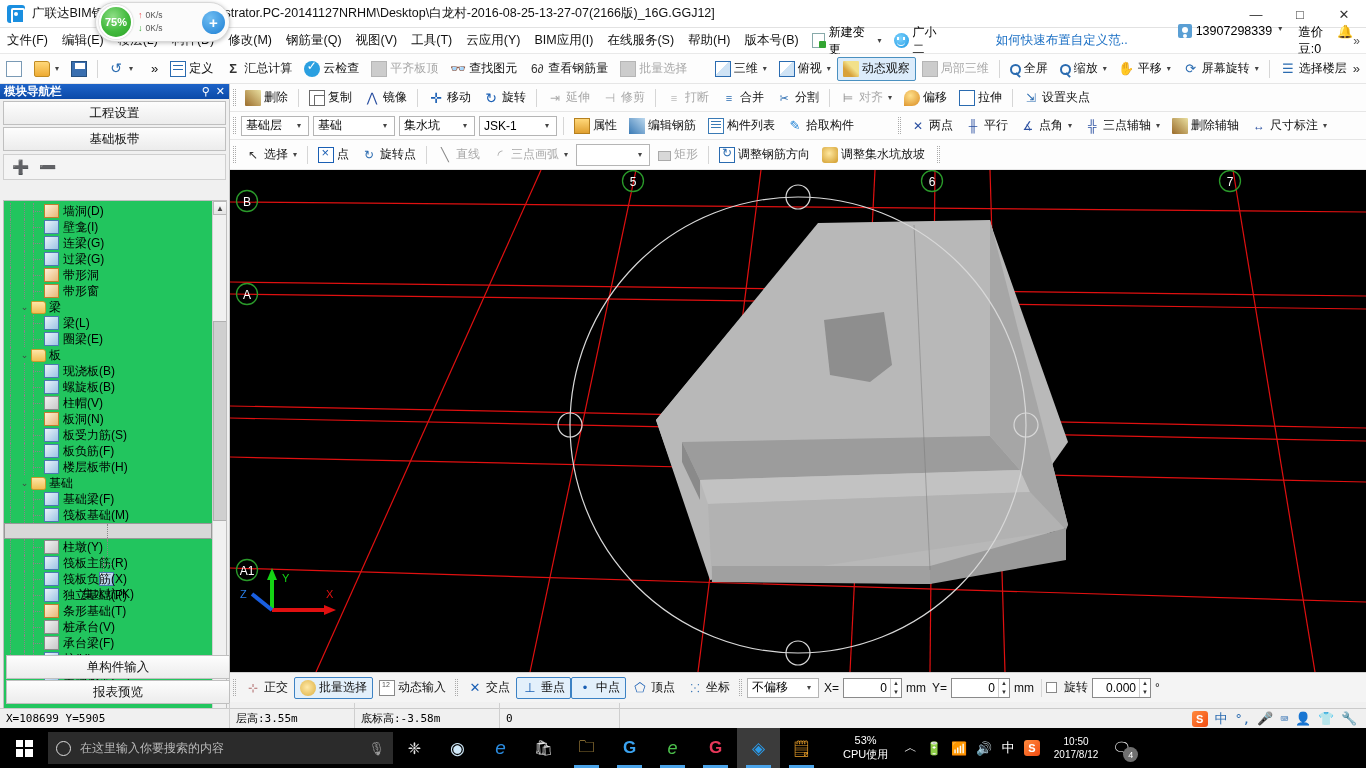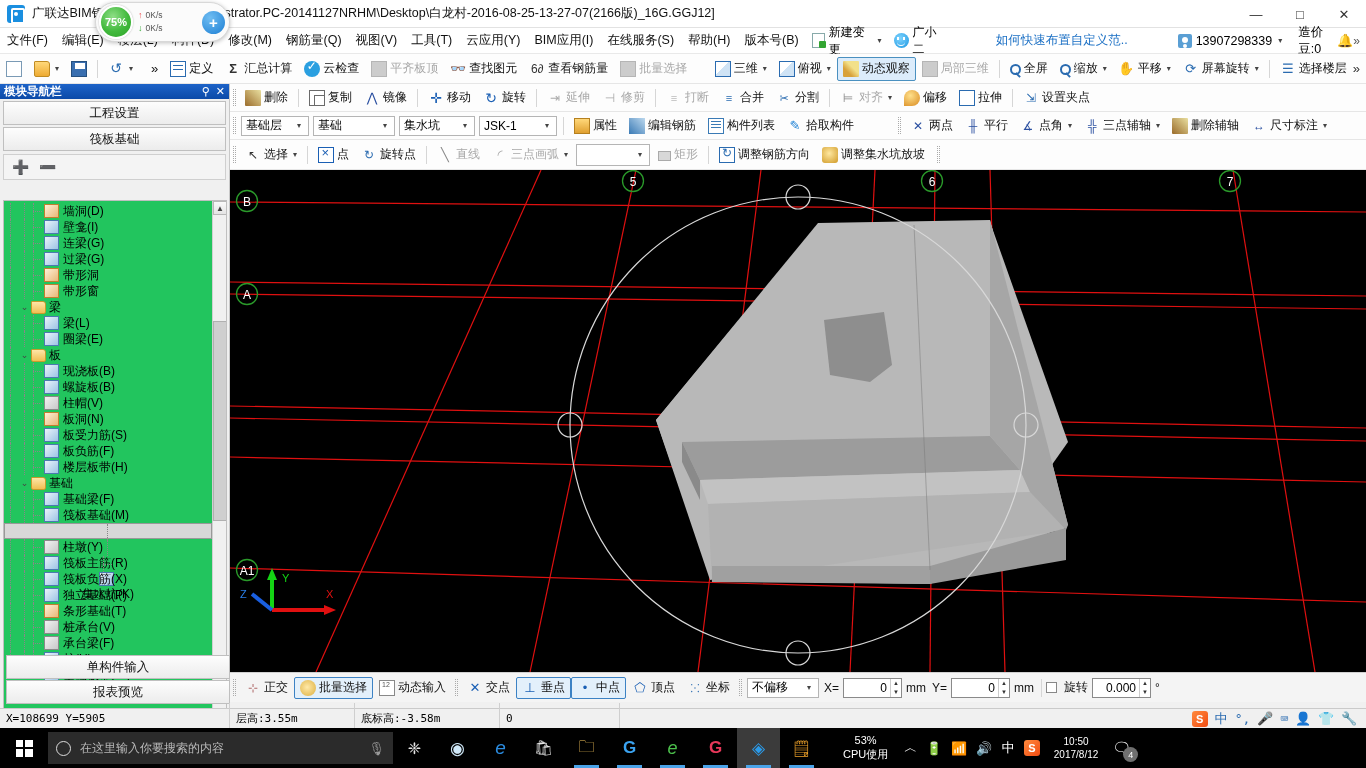--- a/index.html
+++ b/index.html
@@ -76,21 +76,21 @@
   .icon-doc-new:after{ content:""; position:absolute; right:-2px; bottom:-1px; width:7px;height:7px;
     background:#33a532; border-radius:1px;}
   .icon-smiley {
     width:15px; height:15px; border-radius:50%;
     background:radial-gradient(circle at 40% 35%, #7fd4ff, #1995e0);
     position:relative; flex:none;
   }
   .icon-smiley:before{content:"";position:absolute;left:3px;top:4px;width:2px;height:3px;background:#fff;box-shadow:6px 0 0 #fff;}
   .icon-smiley:after{content:"";position:absolute;left:3px;top:9px;width:8px;height:3px;border-bottom:1.5px solid #fff;border-radius:0 0 5px 5px;}
   .menu-promo { color:#1a6fc4; font-size:12.5px; margin-left:45px; white-space:nowrap;}
-  .menu-user { display:flex; align-items:center; gap:4px; margin-left:50px; font-size:12.5px;}
+  .menu-user { display:flex; align-items:flex-start; gap:4px; margin-left:50px; font-size:12.5px;}
   .icon-usercard { width:14px;height:14px;background:#5a9fd4;border-radius:2px;position:relative;flex:none;}
   .icon-usercard:after{content:"";position:absolute;left:4px;top:3px;width:6px;height:6px;background:#fff;border-radius:50%;
     box-shadow:0 6px 0 -1px #fff;}
   .icon-bell { color:#1a8fe0; font-size:13px; }
   .menu-chev { margin-left:auto; margin-right:6px; color:#555; font-size:12px; }
 
   
   .tbrow {
     position:absolute; left:0; width:1366px; background:#fdfdfd;
     display:flex; align-items:center; border-bottom:1px solid #e6e6e6;
@@ -458,21 +458,21 @@
     <div class="ovf">»</div>
   </div>
 
   <div class="leftpanel">
     <div class="lp-title">
       <span class="t">模块导航栏</span>
       <span class="b">⚲</span>
       <span class="b">✕</span>
     </div>
     <div class="lp-bigbtn">工程设置</div>
-    <div class="lp-bigbtn">筏板基础</div>
+    <div class="lp-bigbtn">基础板带</div>
     <div class="lp-toolrow">
       <span class="ic-expand">➕</span>
       <span class="ic-collapse">➖</span>
     </div>
 
     <div class="tree-wrap">
       <div class="tree" id="tree-host">
           <div class="tnode">
             <span class="tline"></span>
             <span class="tline"></span>

